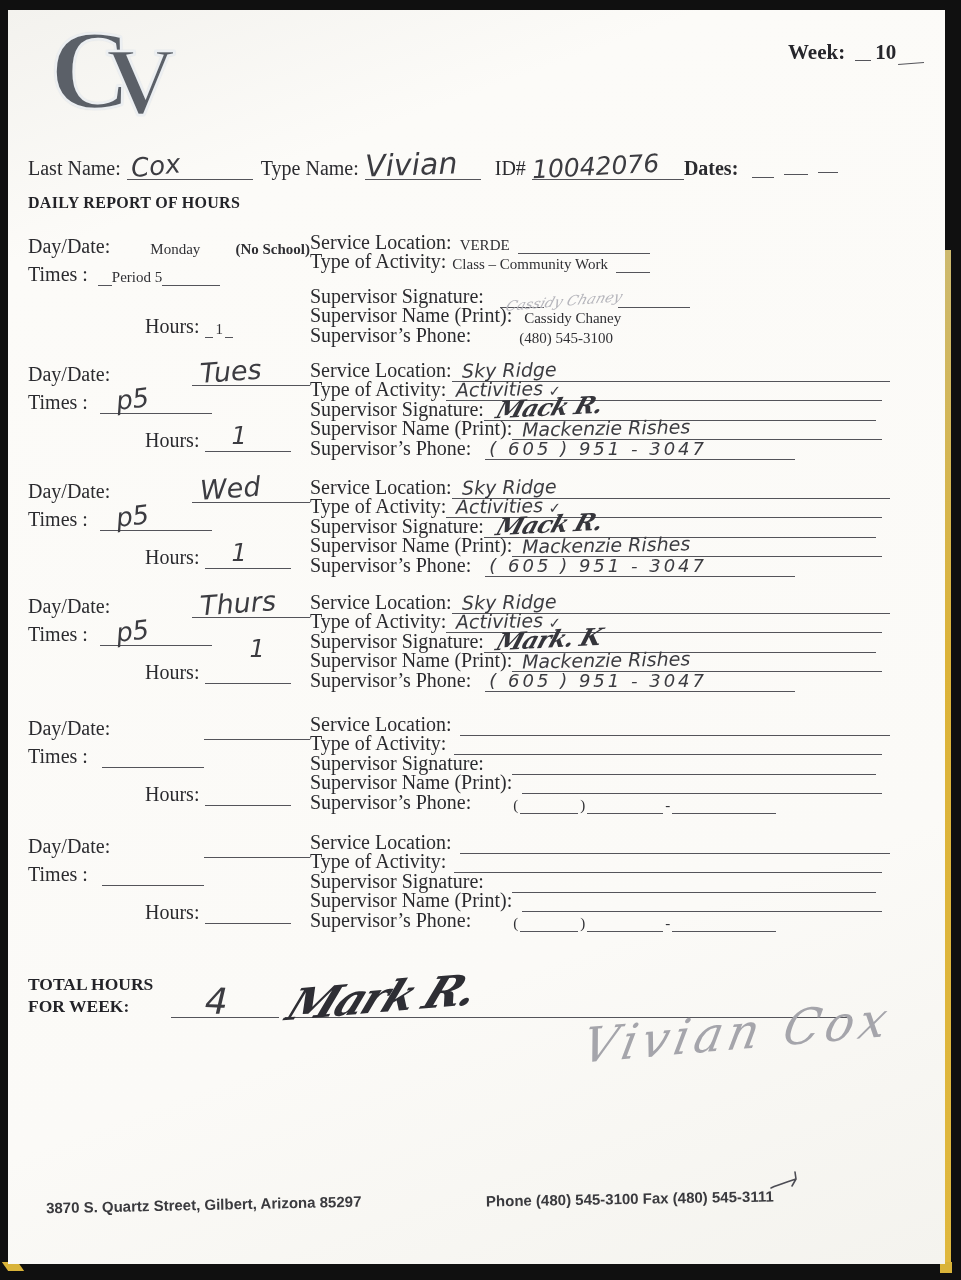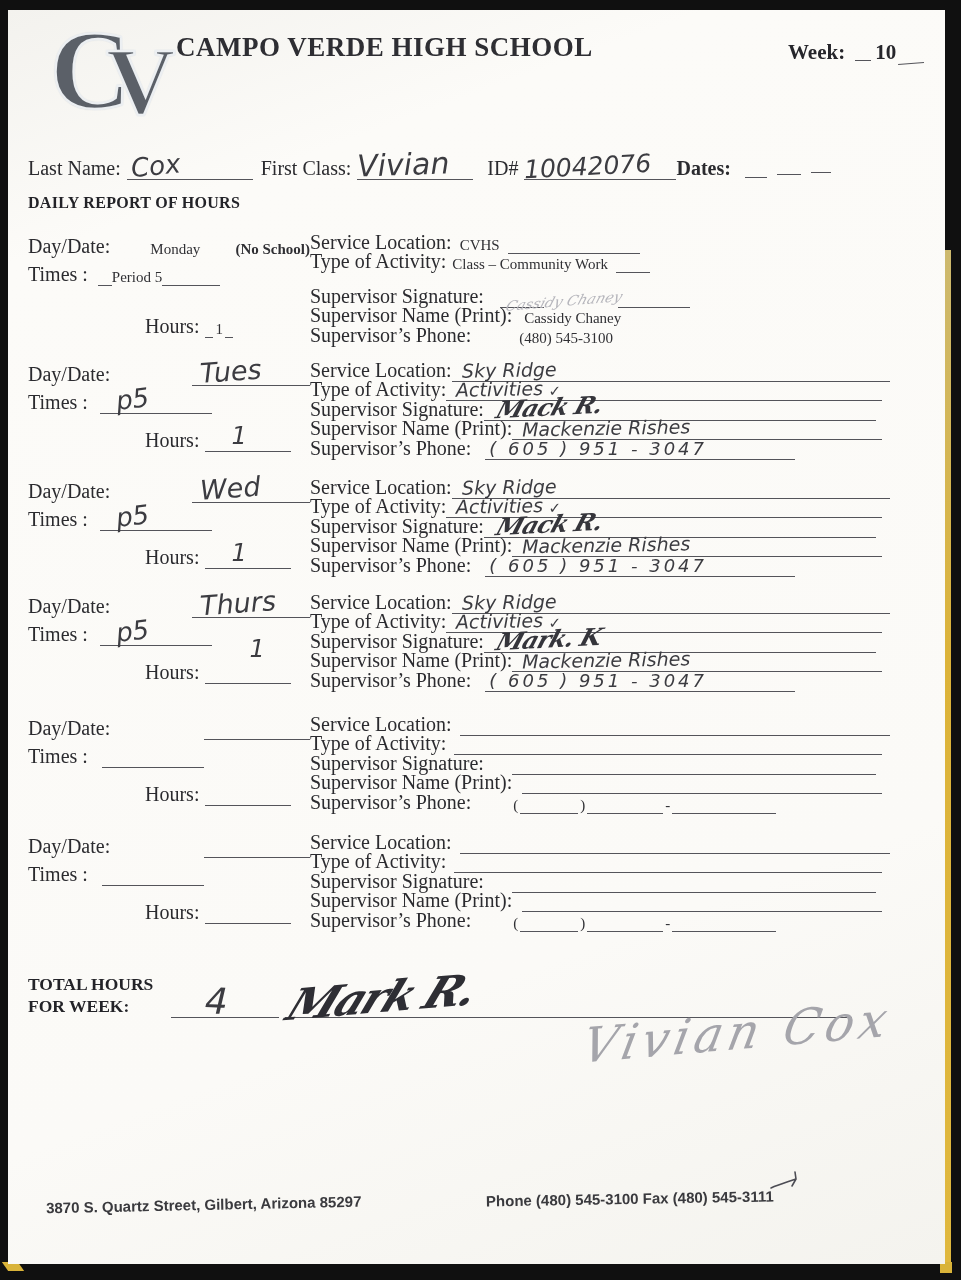--- a/index.html
+++ b/index.html
@@ -117,32 +117,31 @@
 <div class="yellow-edge"></div>
 <div class="yellow-bl"></div>
 <div class="yellow-br"></div>
 
 <div class="paper">
 
   <div class="logo">
     <span class="lc">C</span>
     <span class="lv">V</span>
   </div>
-  <div class="school-name">CAMPO VERDE HIGH SCHOOL</div>
   <div class="week">
     <span class="wl">Week:</span>
     <span class="blank" style="width:16px; margin:0 0 4px 10px;"></span>
     <span class="wv">10</span>
     <span class="blank" style="width:26px; margin:0 0 1px 2px; transform:rotate(-4deg);"></span>
   </div>
 
   <div class="identity">
     <span class="lbl">Last Name:</span>
     <span class="ln" style="width:126px; margin-left:6px;"><span class="hw hw-lastname">Cox</span></span>
-    <span class="lbl" style="margin-left:8px;">First Class:</span>
+    <span class="lbl" style="margin-left:8px;">Type Name:</span>
     <span class="ln" style="width:116px; margin-left:6px;"><span class="hw hw-firstname">Vivian</span></span>
     <span class="lbl" style="margin-left:14px;">ID#</span>
     <span class="ln" style="width:152px; margin-left:6px;"><span class="hw hw-id">10042076</span></span>
     <span class="lbl bold">Dates:</span>
     <span class="blank" style="width:22px; margin:0 0 2px 14px;"></span>
     <span class="blank" style="width:24px; margin:0 0 5px 10px;"></span>
     <span class="blank" style="width:20px; margin:0 0 7px 10px;"></span>
   </div>
 
   <div class="section-title">DAILY REPORT OF HOURS</div>
@@ -163,21 +162,21 @@
       <div class="r r-hours">
         <span class="lbl">Hours:</span>
         <span class="blank" style="width:8px; margin-left:6px;"></span>
         <span class="typed" style="margin:0 2px;">1</span>
         <span class="blank" style="width:8px;"></span>
       </div>
     </div>
     <div class="rcol">
       <div class="r">
         <span class="lbl">Service Location:</span>
-        <span class="typed" style="margin-left:8px;">CVHS</span>
+        <span class="typed" style="margin-left:8px;">VERDE</span>
         <span class="blank" style="width:132px; margin-left:8px;"></span>
       </div>
       <div class="r">
         <span class="lbl">Type of Activity:</span>
         <span class="typed" style="margin-left:6px;margin-top:8px;">Class – Community Work</span>
         <span class="blank" style="width:34px; margin-left:8px;"></span>
       </div>
       <div class="r gap-before">
         <span class="lbl">Supervisor Signature:</span>
         <span class="ln" style="width:44px; margin-left:16px;"></span>

